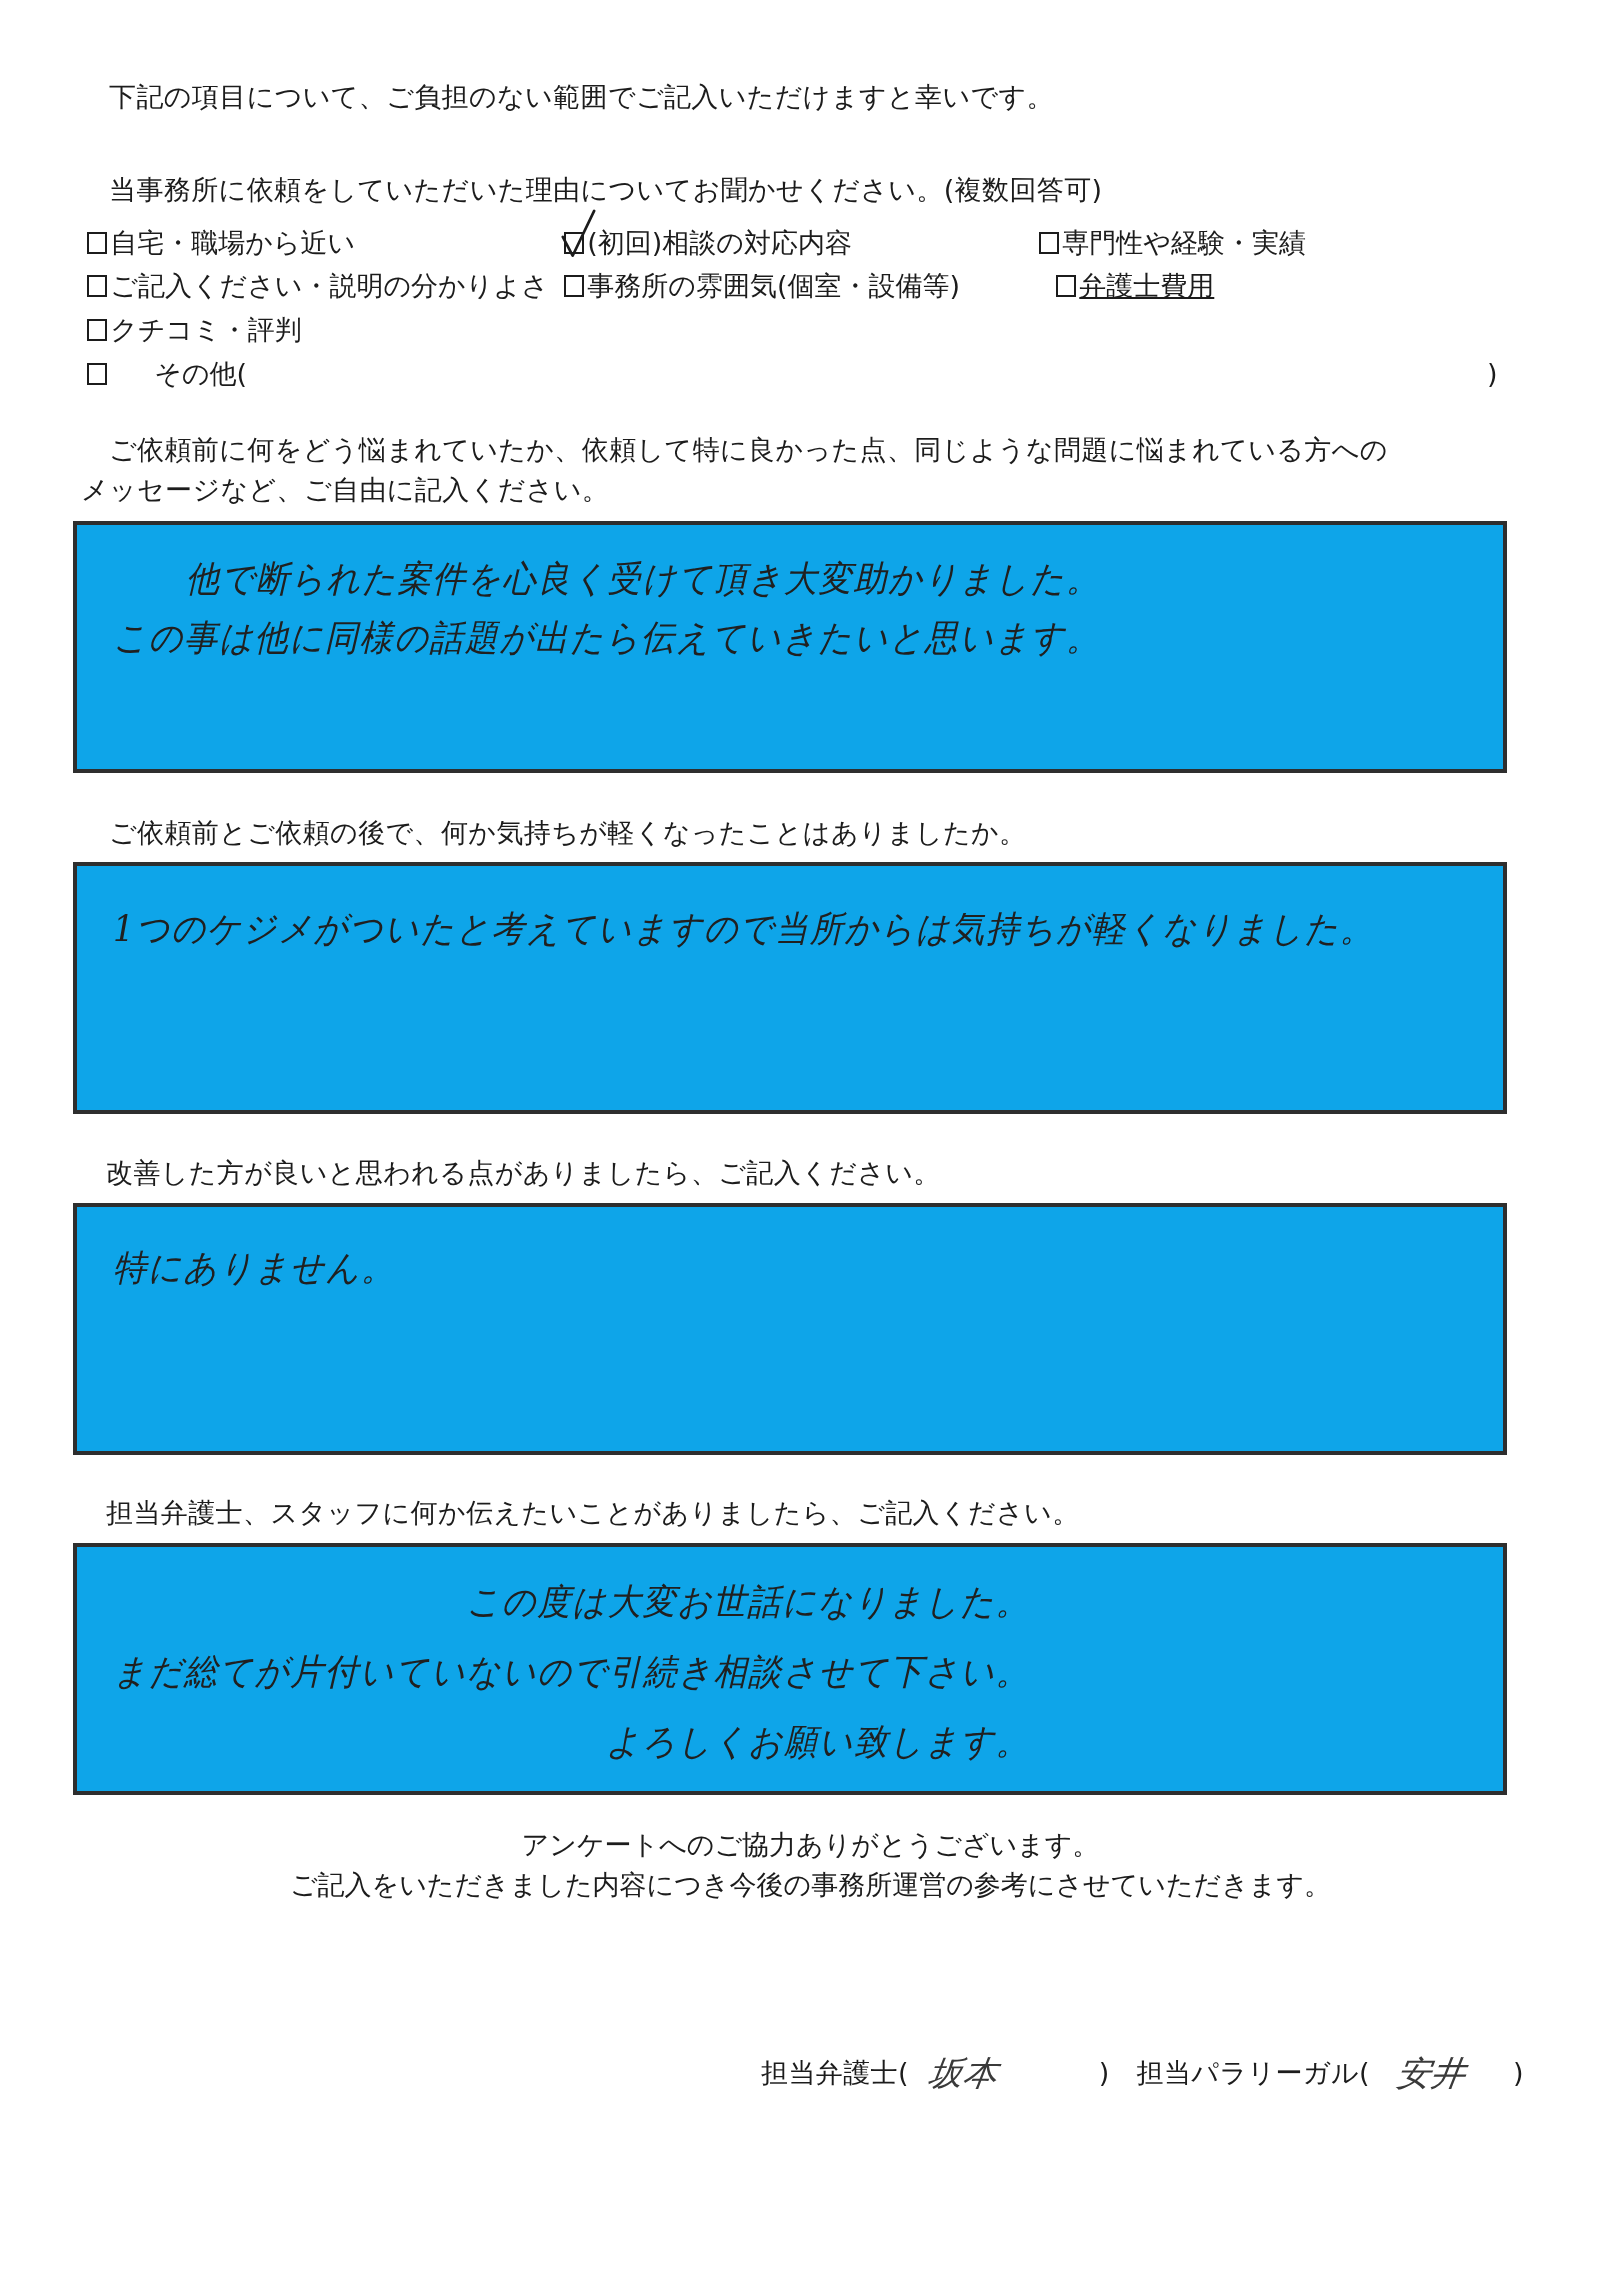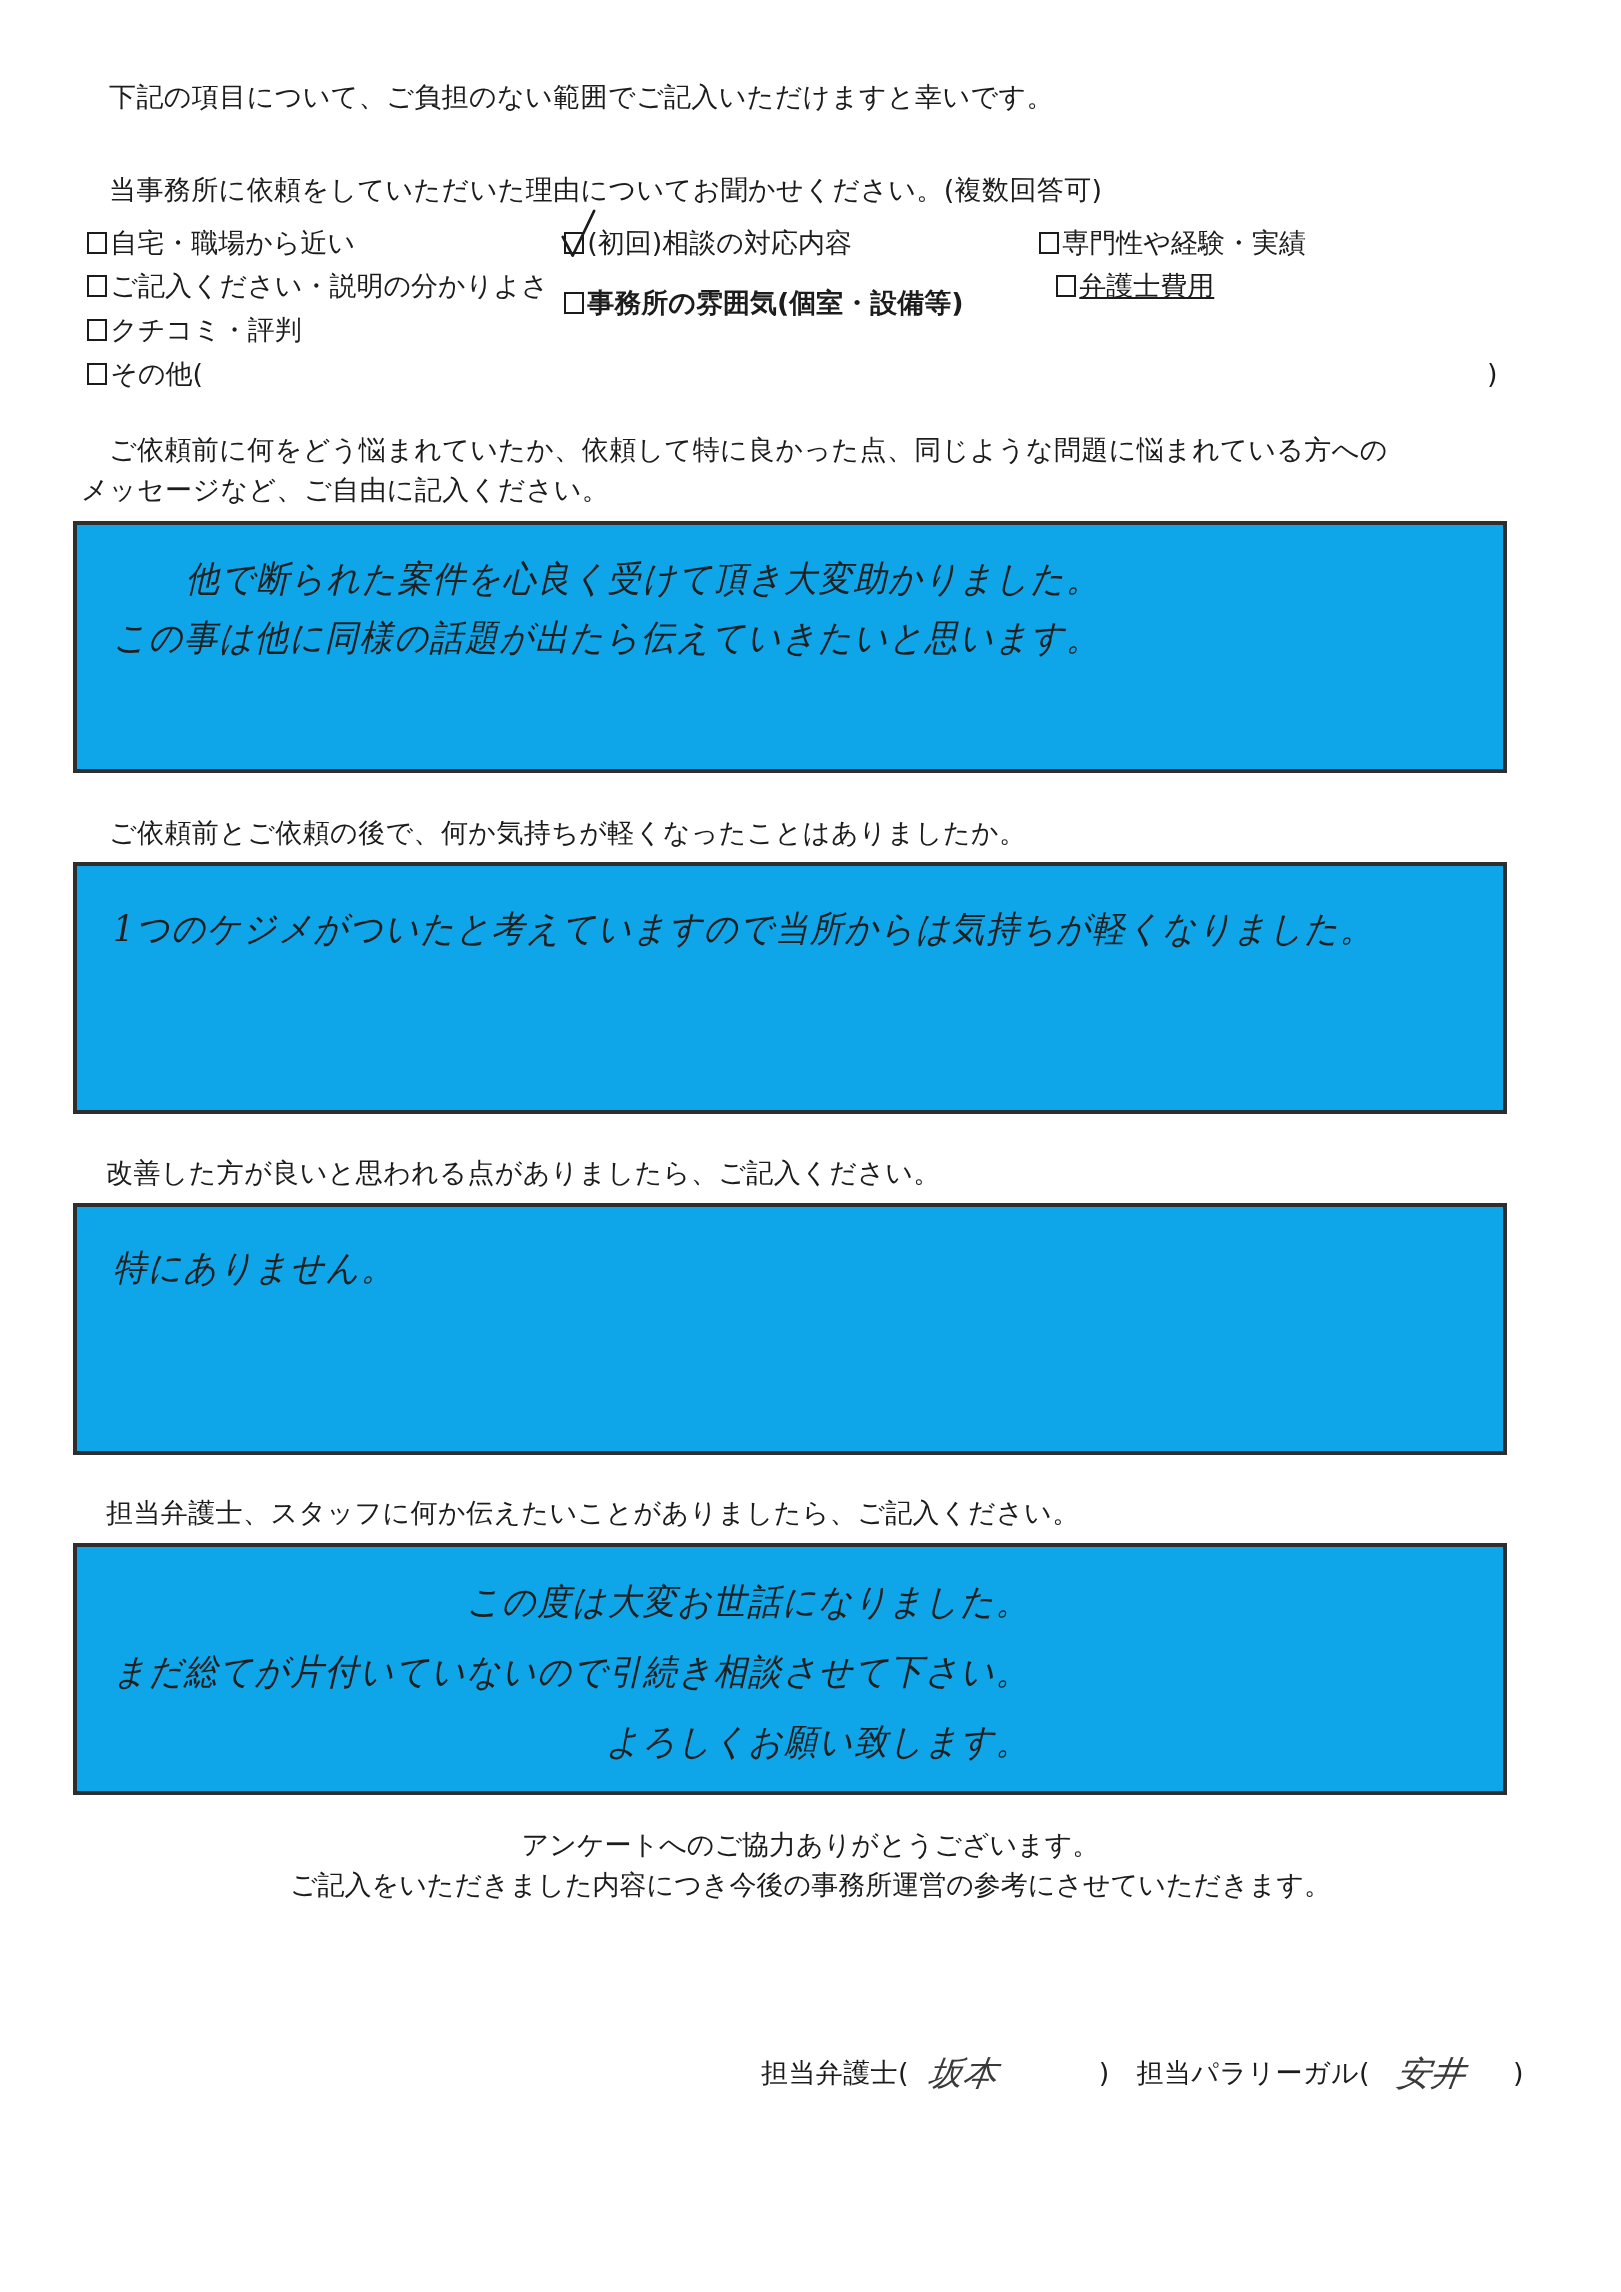--- a/index.html
+++ b/index.html
@@ -105,35 +105,35 @@
   </label>
   <label class="cb-row" style="left:1039px; top:228px;">
     <span class="cb-box"></span>
     <span>専門性や経験・実績</span>
   </label>
 
   <label class="cb-row" style="left:87px; top:271px;">
     <span class="cb-box"></span>
     <span>ご記入ください・説明の分かりよさ</span>
   </label>
-  <label class="cb-row" style="left:564px; top:288px;font-weight:bold;">
+  <label class="cb-row" style="left:564px; top:271px;">
     <span class="cb-box"></span>
     <span>事務所の雰囲気(個室・設備等)</span>
   </label>
   <label class="cb-row" style="left:1056px; top:271px;text-decoration:underline;">
     <span class="cb-box"></span>
     <span>弁護士費用</span>
   </label>
 
   <label class="cb-row" style="left:87px; top:315px;">
     <span class="cb-box"></span>
     <span>クチコミ・評判</span>
   </label>
 
-  <label class="cb-row" style="left:87px; top:359px;">
+  <label class="cb-row" style="left:87px; top:359px;gap:44px;">
     <span class="cb-box"></span>
     <span>その他(</span>
   </label>
   <span class="abs" style="left:206px; top:359px; width:1272px; height:30px;"></span>
   <span class="abs print" style="left:1487px; top:359px;">)</span>
 </div>
 
 <div class="abs print" style="left:109px; top:435px;">ご依頼前に何をどう悩まれていたか、依頼して特に良かった点、同じような問題に悩まれている方への</div>
 <div class="abs print" style="left:81px; top:475px;">メッセージなど、ご自由に記入ください。</div>
 <div class="answer-box" style="top:521px;">

